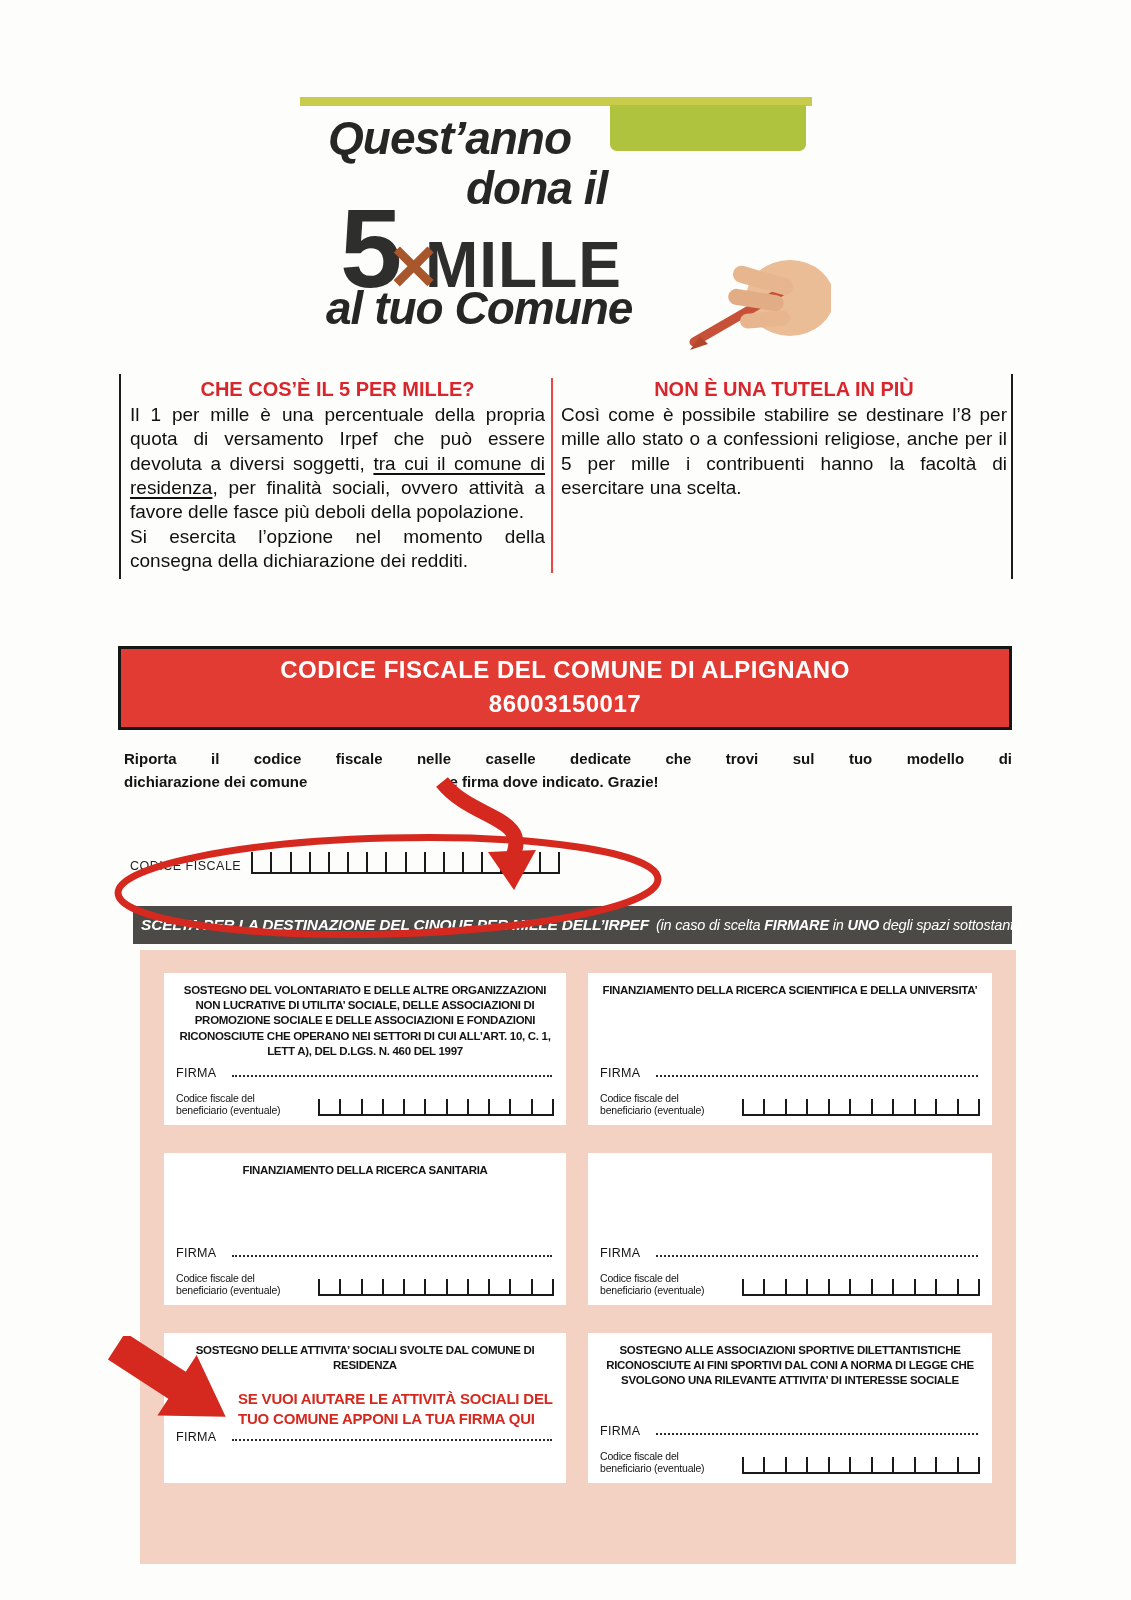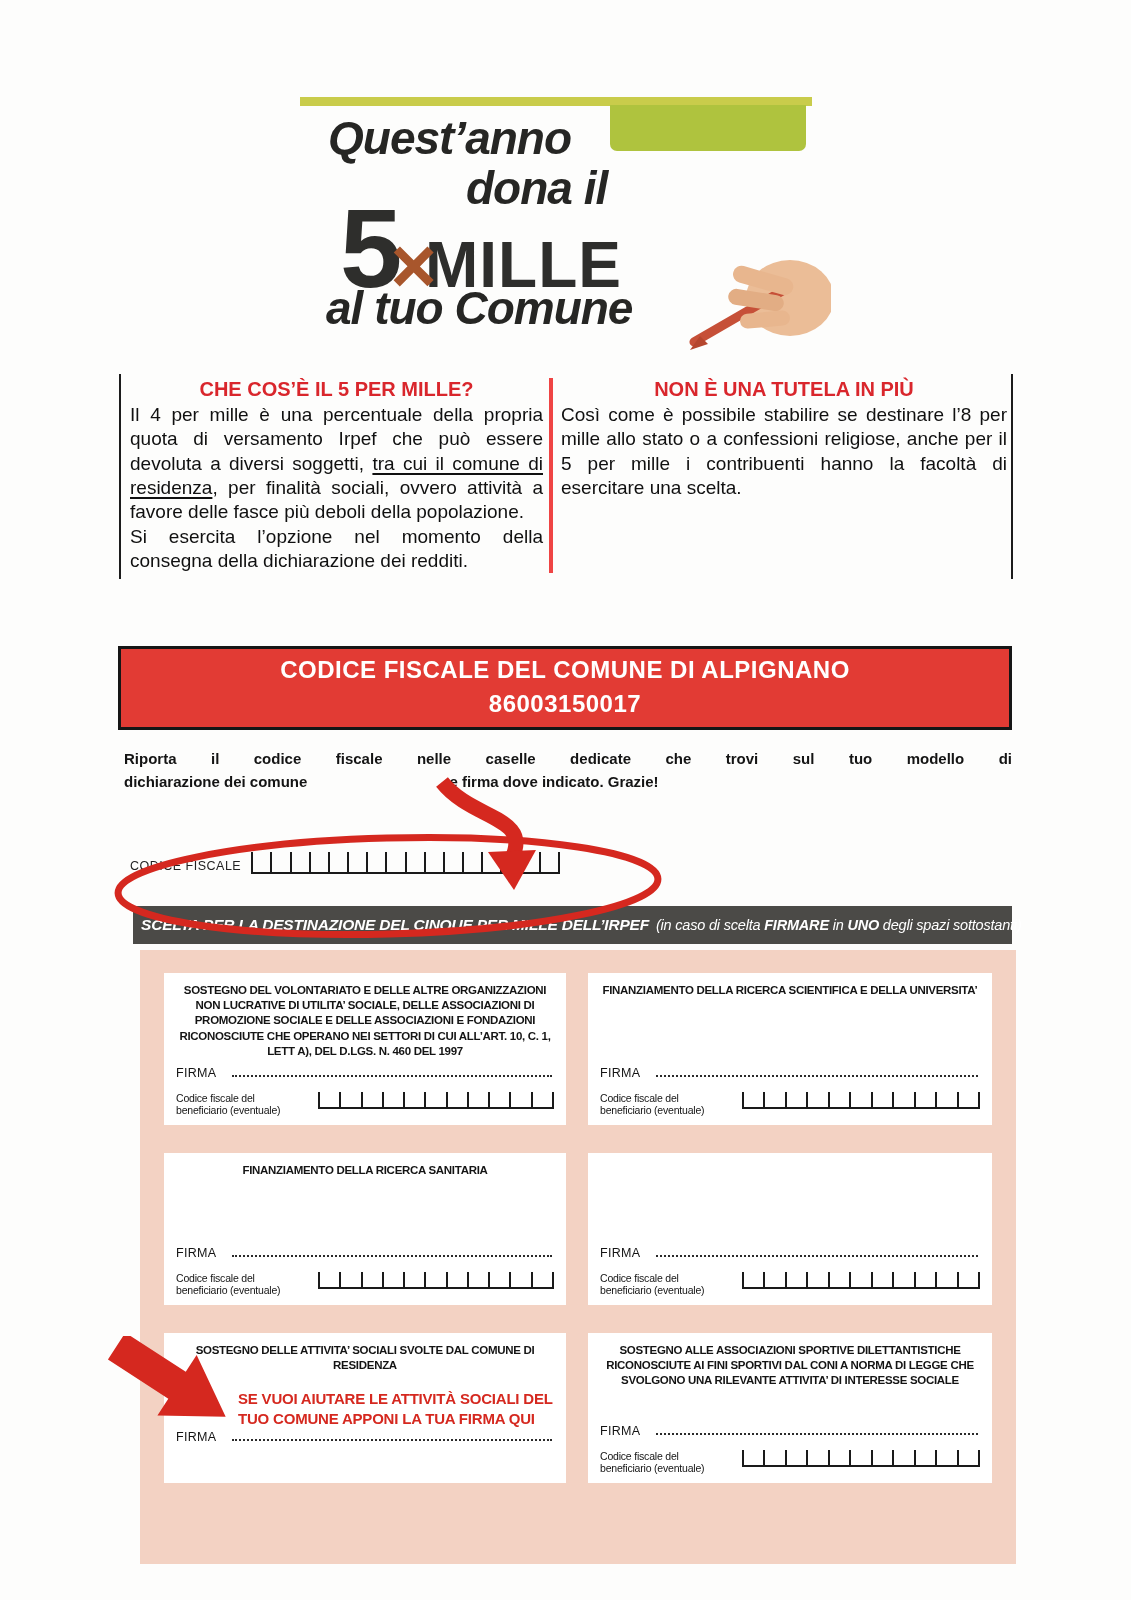--- a/index.html
+++ b/index.html
@@ -15,21 +15,21 @@
   .logo-fivemille { position:absolute; left:42px; top:98px; display:flex; align-items:baseline; }
   .logo-5 { font-weight:800; font-size:112px; line-height:1; color:#2e2e2c; letter-spacing:-4px; }
   .logo-x { font-weight:700; font-size:80px; line-height:1; color:#a8562c; margin:0 -12px 0 -8px; position:relative; top:6px; }
   .logo-mille { font-weight:800; font-size:64px; line-height:1; color:#2e2e2c; letter-spacing:1px; }
   .logo-line3 { position:absolute; left:28px; top:186px; font-style:italic; font-weight:600; font-size:46px; color:#262624; letter-spacing:-1px; }
   .hand-svg { position:absolute; left:388px; top:145px; }
 
   
   .columns { position:absolute; left:119px; top:374px; width:894px; display:flex; border-left:2px solid #1c1c1c; border-right:2px solid #1c1c1c; padding:4px 0 6px; }
   .col { }
-  .col-left { width:432px; border-right:4px solid #ef4444; padding:0 6px 0 9px; }
+  .col-left { width:432px; border-right:2px solid #ef4444; padding:0 6px 0 9px; }
   .col-right { flex:1; padding:0 4px 0 8px; }
   .col h2 { text-align:center; color:#d9262c; font-size:20px; font-weight:bold; margin-bottom:2px; }
   .col p { font-size:19px; line-height:1.28; text-align:justify; color:#101010; }
   .u { text-decoration:underline; text-decoration-thickness:2px; text-underline-offset:3px; }
 
   
   .red-banner { position:absolute; left:118px; top:646px; width:894px; border:3px solid #161616; background:#e23b34; color:#ffffff; text-align:center; padding:4px 0 6px; font-weight:bold; }
   .rb-line { font-size:24px; line-height:34px; letter-spacing:0.5px; }
 
   
@@ -55,21 +55,21 @@
   .db-note { font-size:14.5px; margin-left:7px; letter-spacing:-0.2px; }
   .db-note .b { font-weight:bold; }
 
   
   .pink { position:absolute; left:140px; top:950px; width:876px; height:614px; background:#f3d2c3; display:grid; grid-template-columns:402px 1fr; grid-template-rows:152px 152px 150px; column-gap:22px; row-gap:28px; padding:23px 24px 10px; }
   .fbox { background:#fff; padding:10px 12px 8px; display:flex; flex-direction:column; color:#141414; }
   .fbox-title { text-align:center; font-weight:bold; font-size:11.5px; line-height:1.32; letter-spacing:-0.3px; }
   .firma-row { display:flex; align-items:flex-end; margin-top:auto; }
   .firma-label { font-size:12.5px; letter-spacing:0.3px; }
   .dots { flex:1; margin:0 2px 3px 16px; border-bottom:2px dotted #2a2a2a; height:1px; }
-  .cfb-row { display:flex; gap:20px; margin-top:12px; }
+  .cfb-row { display:flex; align-items:flex-end; gap:20px; margin-top:12px; }
   .cfb-label { width:122px; flex:none; font-size:10.5px; line-height:1.2; letter-spacing:-0.2px; }
   .comb-small { flex:1; height:17px; margin-bottom:1px; }
   .fbox-comune .highlight { color:#d5281f; font-weight:bold; font-size:15px; line-height:1.3; letter-spacing:-0.2px; margin:16px 0 0 62px; }
   .fbox-comune .firma-row { margin-top:2px; }
   .fbox-comune .fill { flex:1; }
   .big-arrow { position:absolute; left:102px; top:1336px; z-index:3; }
 </style>
 </head>
 <body>
 
@@ -92,21 +92,21 @@
       <polygon points="4,110 14,96 22,104" fill="#b5462e"></polygon>
       <rect x="46" y="30" width="62" height="17" rx="8.5" fill="#e8b68e" transform="rotate(16 70 40)"></rect>
       <rect x="42" y="52" width="56" height="16" rx="8" fill="#e2ad84" transform="rotate(9 70 60)"></rect>
       <rect x="54" y="72" width="50" height="15" rx="7.5" fill="#e8b68e" transform="rotate(-5 80 80)"></rect>
     </svg>
   </header>
 
   <section class="columns">
     <div class="col col-left">
       <h2>CHE COS’È IL 5 PER MILLE?</h2>
-      <p><span>Il 4 per mille è una percentuale della propria quota di versamento Irpef che può essere devoluta a diversi soggetti, </span><span class="u">tra cui il comune di residenza</span><span>, per finalità sociali, ovvero attività a favore delle fasce più deboli della popolazione.</span></p>
+      <p><span>Il 1 per mille è una percentuale della propria quota di versamento Irpef che può essere devoluta a diversi soggetti, </span><span class="u">tra cui il comune di residenza</span><span>, per finalità sociali, ovvero attività a favore delle fasce più deboli della popolazione.</span></p>
       <p>Si esercita l’opzione nel momento della consegna della dichiarazione dei redditi.</p>
     </div>
     <div class="col col-right">
       <h2>NON È UNA TUTELA IN PIÙ</h2>
       <p>Così come è possibile stabilire se destinare l’8 per mille allo stato o a confessioni religiose, anche per il 5 per mille i contribuenti hanno la facoltà di esercitare una scelta.</p>
     </div>
   </section>
 
   <div class="red-banner">
     <div class="rb-line">CODICE FISCALE DEL COMUNE DI ALPIGNANO</div>

